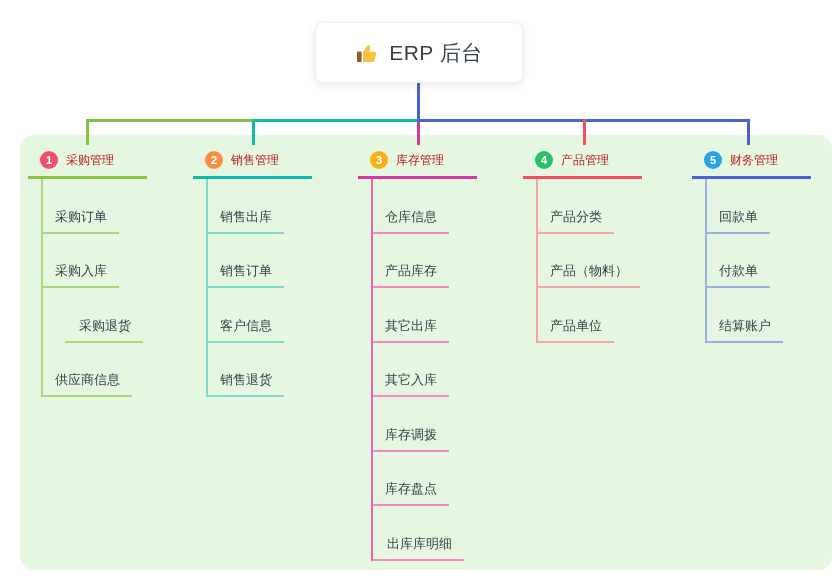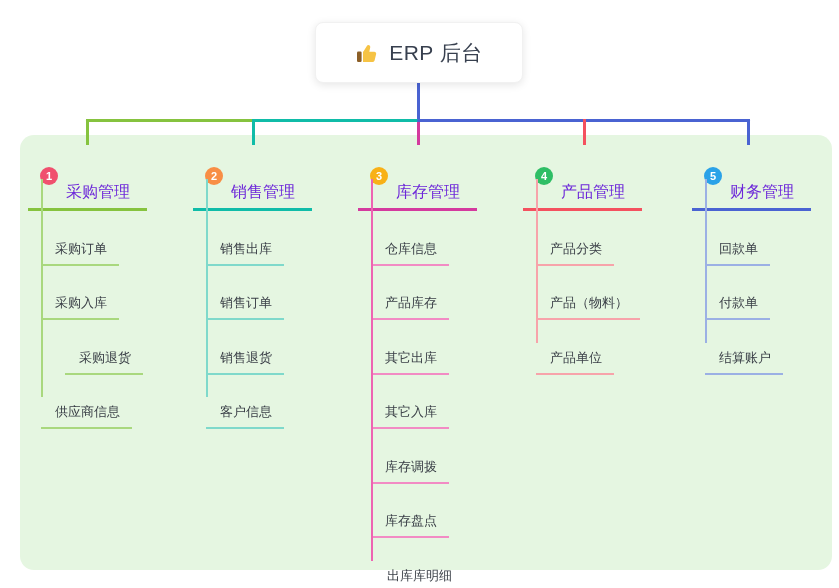--- a/index.html
+++ b/index.html
@@ -51,21 +51,21 @@
     display: flex; align-items: center; gap: 8px;
     min-width: 119px; width: max-content;
     padding: 6px 14px 5px 12px;
     border-bottom: 3px solid #999; cursor: pointer;
   }
   .badge {
     width: 18px; height: 18px; border-radius: 50%;
     color: #ffffff; font-size: 11px; font-weight: bold;
     line-height: 18px; text-align: center; flex: 0 0 18px;
   }
-  .branch-label { font-size: 16px; font-weight: 500; color: #6d28d9; line-height: 22px; white-space: nowrap; margin-top: 32px; }
+  .branch-label { font-size: 12px; font-weight: 500; color: #b91c1c; line-height: 22px; white-space: nowrap; }
 
   .trunk { position: absolute; left: 13px; top: 36px; width: 2px; }
 
   .children { margin-left: 13px; }
   .child-row { height: 54.5px; display: flex; align-items: flex-end; }
   .child-node {
     width: max-content; padding: 0 12px 7px 14px;
     border-bottom: 2px solid #1d4ed8; cursor: pointer;
   }
   .child-label { font-size: 13px; color: #393E46; line-height: 17px; white-space: nowrap; }
@@ -143,27 +143,27 @@
   </div>
 
   <div class="child-row">
     <div class="child-node" style="border-bottom-color: rgb(127, 217, 203);">
       <span class="child-label">销售订单</span>
     </div>
   </div>
 
   <div class="child-row">
     <div class="child-node" style="border-bottom-color: rgb(127, 217, 203);">
+      <span class="child-label">客户信息</span>
+    </div>
+  </div>
+
+  <div class="child-row">
+    <div class="child-node" style="border-bottom-color: rgb(127, 217, 203);">
       <span class="child-label">销售退货</span>
-    </div>
-  </div>
-
-  <div class="child-row">
-    <div class="child-node" style="border-bottom-color: rgb(127, 217, 203);">
-      <span class="child-label">客户信息</span>
     </div>
   </div>
 </div>
   </div>
 
   <div class="branch b3">
     <div class="branch-header" style="border-bottom-color: rgb(212, 58, 158);">
       <span class="badge" style="background: rgb(248, 177, 23);">3</span>
       <span class="branch-label">库存管理</span>
     </div>

